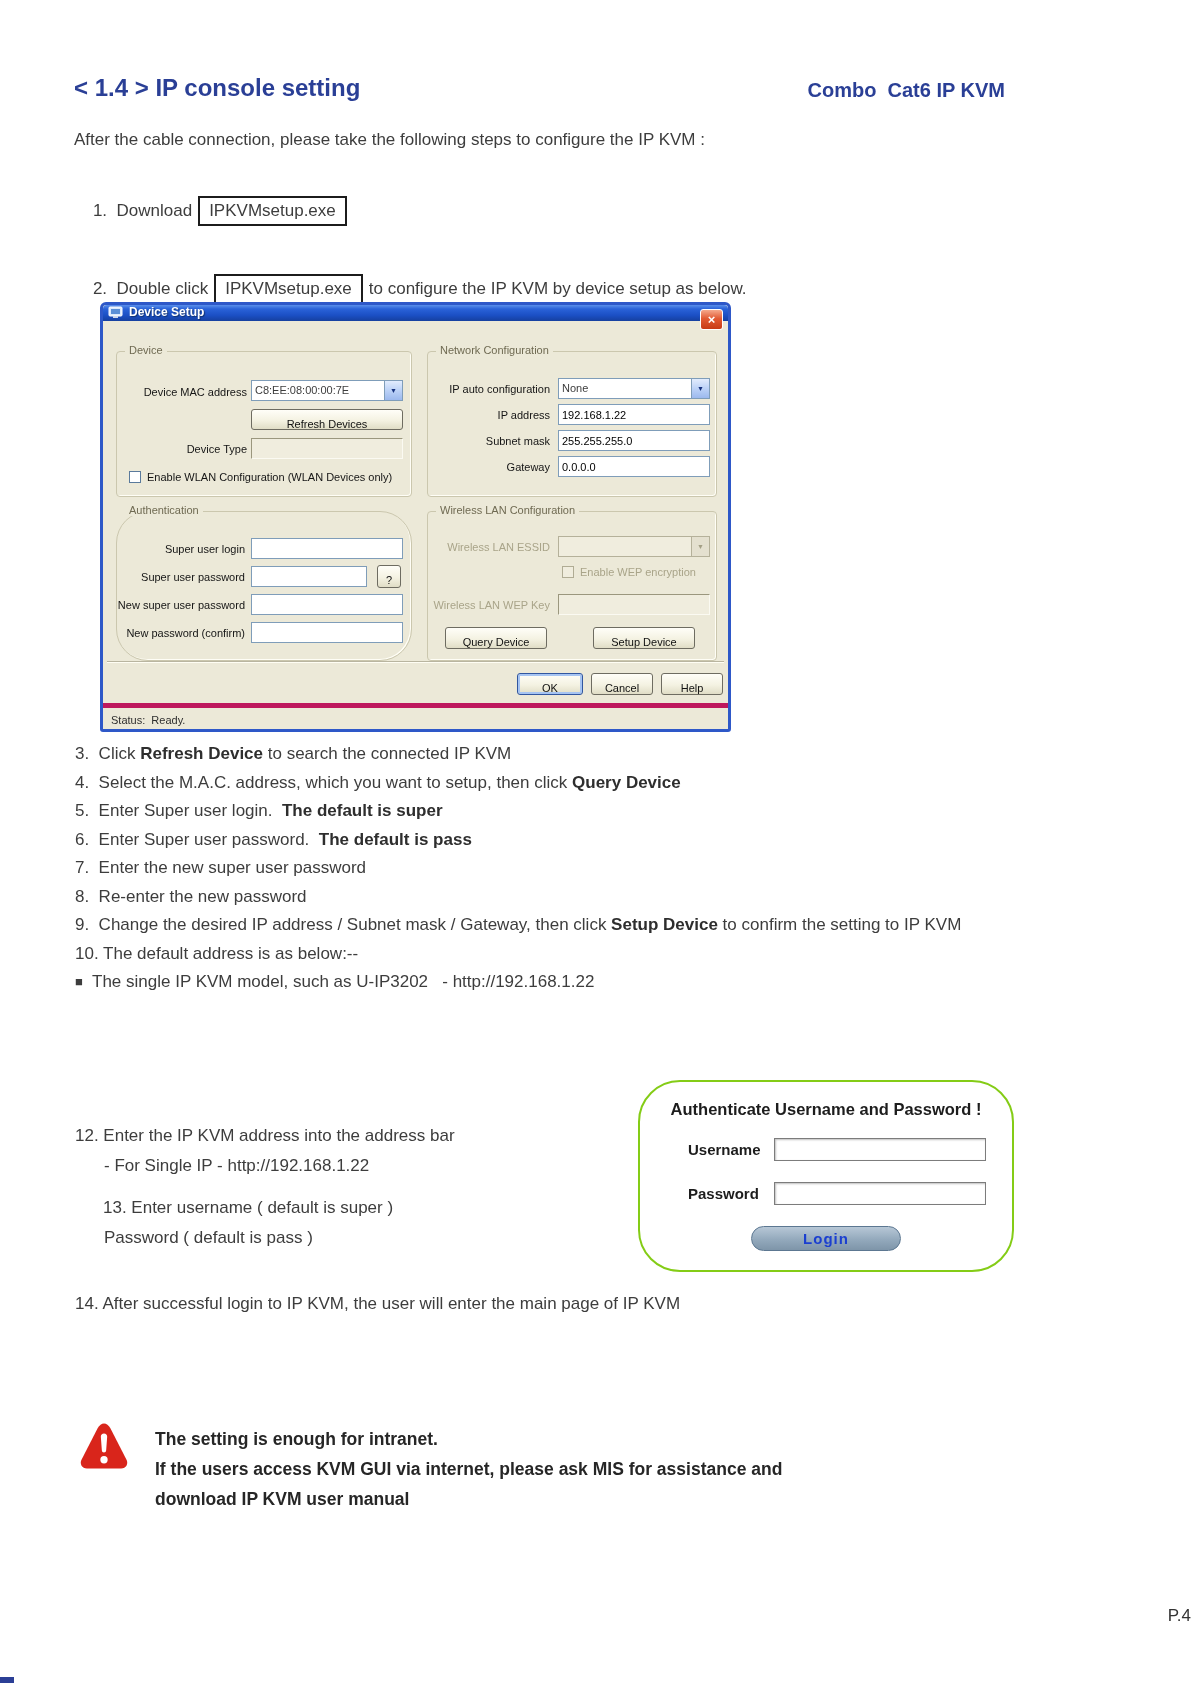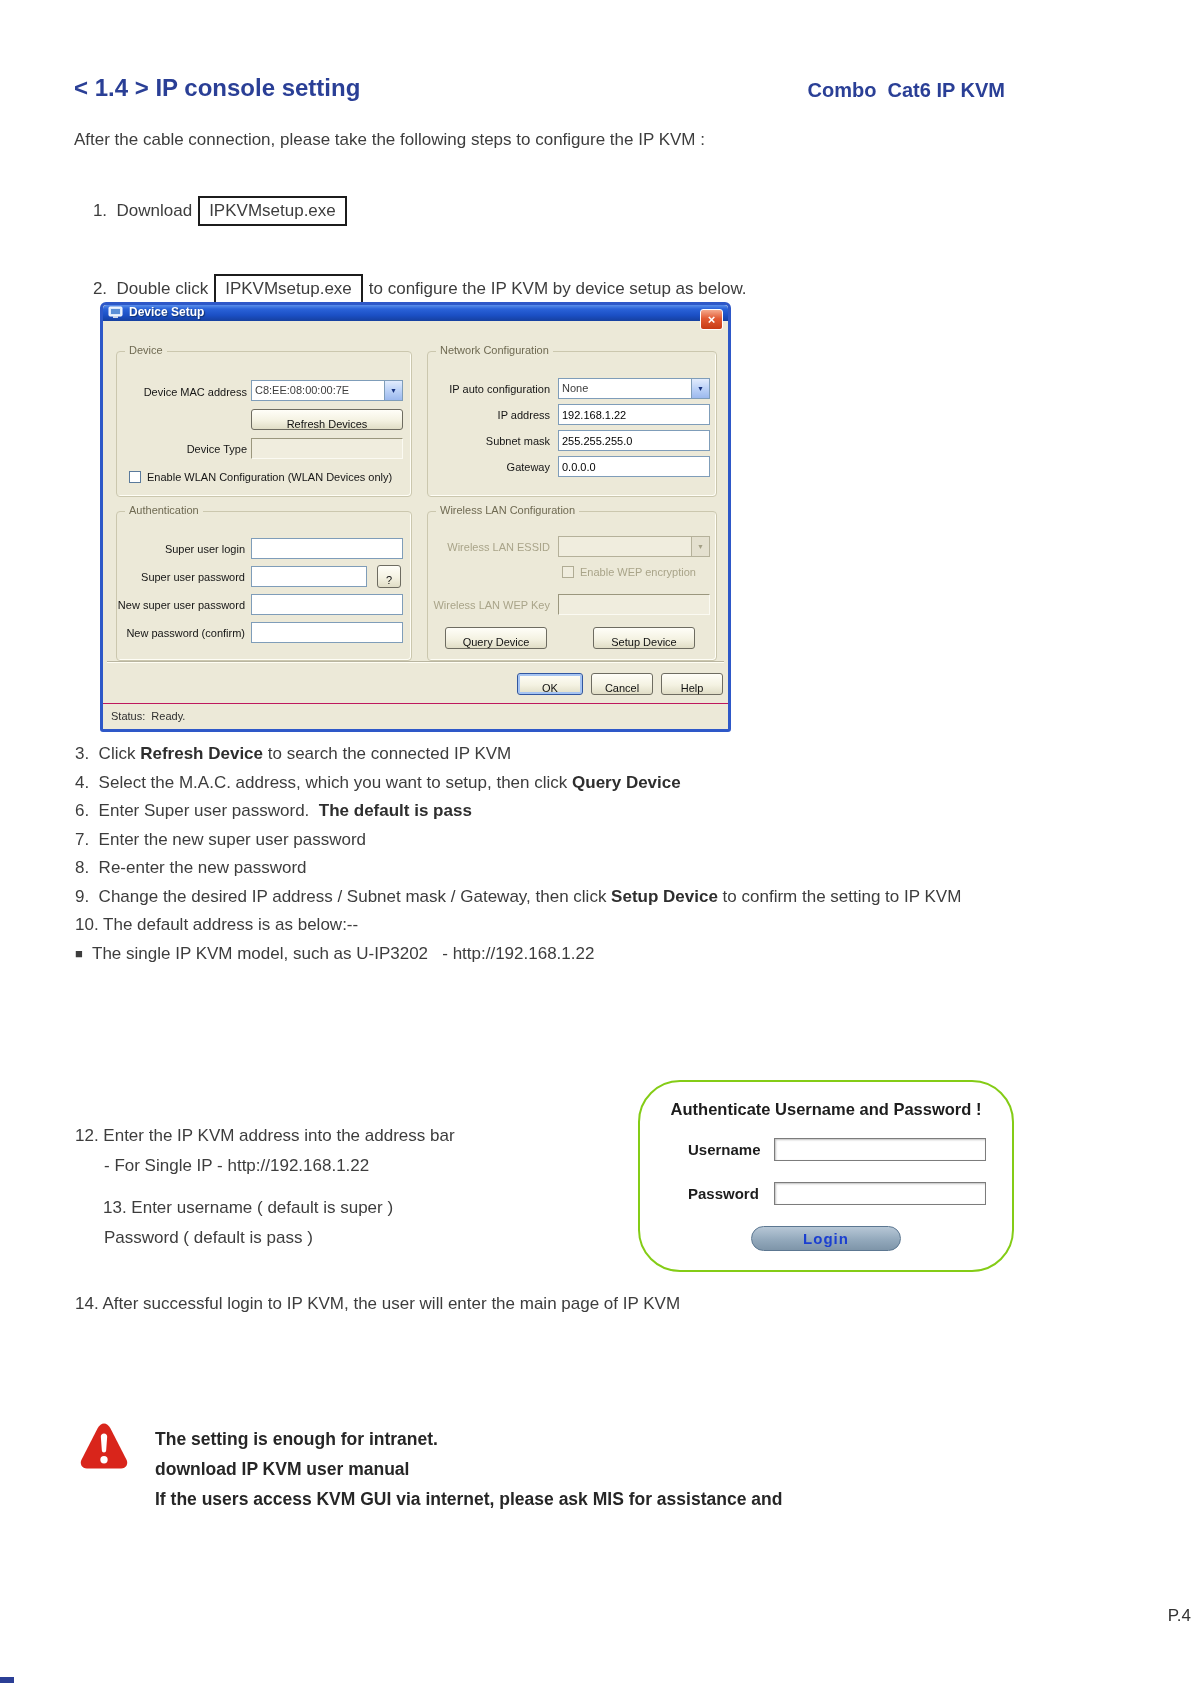--- a/index.html
+++ b/index.html
@@ -25,42 +25,42 @@
             display:flex;}
   .titletext{color:#fff;font-weight:bold;font-size:12px;margin-left:6px;text-shadow:1px 1px 1px #10306e;}
   .appicon{width:15px;height:15px;margin-left:5px;display:inline-block;}
   .closebtn{position:absolute;right:5px;top:4px;width:23px;height:21px;border-radius:3px;
             background:linear-gradient(180deg,#f5a98c 0%,#e25a33 45%,#c73a15 100%);
             border:1px solid #fff;color:#fff;font-weight:bold;font-size:13px;line-height:19px;text-align:center;box-sizing:border-box;}
   .grp{position:absolute;border:1px solid #cbc7ae;border-radius:4px;box-shadow:inset -1px -1px 0 #fffef6;}
   .cap{position:absolute;top:-8px;left:8px;background:#ece9d8;padding:0 4px;font-size:11px;color:#6f6a52;white-space:nowrap;}
   .g-dev{left:13px;top:46px;width:294px;height:144px;}
   .g-net{left:324px;top:46px;width:288px;height:144px;}
-  .g-auth{left:13px;top:206px;width:294px;height:148px;}
+  .g-auth{left:13px;top:206px;width:294px;height:148px;border-radius:32px;}
   .g-wifi{left:324px;top:206px;width:288px;height:148px;}
   .dlbl{position:absolute;font-size:11px;color:#151515;text-align:right;white-space:nowrap;}
   .dis{color:#a9a489 !important;}
   .dinput{position:absolute;background:#fff;border:1px solid #7f9db9;font-size:11px;box-sizing:border-box;
           font-family:"Liberation Sans", sans-serif;padding:0 3px;}
   .dinput.off{background:#f0edde;border-color:#9b977e #fbfaf2 #fbfaf2 #9b977e;}
   .combo{position:absolute;background:#fff;border:1px solid #7f9db9;display:flex;align-items:stretch;box-sizing:border-box;}
   .combo.off{background:#f0edde;border-color:#b5b19a;}
   .combo-val{flex:1;font-size:11px;padding:3px 0 0 3px;overflow:hidden;white-space:nowrap;}
   .combo-arrow{width:17px;background:linear-gradient(180deg,#e2ecfd 0%,#bcd2f7 50%,#9cb9ee 100%);
                border-left:1px solid #7f9db9;color:#16327e;font-size:7px;display:flex;align-items:center;justify-content:center;}
   .combo.off .combo-arrow{background:#e4e0cf;color:#a39f85;border-left-color:#b5b19a;}
   .xp-btn{position:absolute;background:linear-gradient(180deg,#fffef8 0%,#f4f2e2 55%,#e0ddc6 100%);
           border:1px solid #6e6c61;border-radius:3px;font-size:11px;color:#111;
           font-family:"Liberation Sans", sans-serif;box-sizing:border-box;padding:8px;}
   .xp-btn.focused{box-shadow:inset 0 0 0 2px #a6c4f2;border-color:#31569f;}
   .cb{position:absolute;width:12px;height:12px;background:#fff;border:1px solid #5a7a9c;box-sizing:border-box;}
   .cb.off{background:#f0edde;border-color:#b0ac94;}
   .cblbl{position:absolute;font-size:11px;color:#151515;white-space:nowrap;}
   .divider{position:absolute;left:4px;top:356px;width:617px;height:0;border-top:1px solid #b9b5a0;border-bottom:1px solid #fffef4;}
-  .statusbar{position:absolute;left:0;top:398px;width:625px;height:26px;border-top:1px solid #be185d;
+  .statusbar{position:absolute;left:0;top:398px;width:625px;height:26px;border-top:5px solid #be185d;
              font-size:11px;color:#2f2f2f;line-height:24px;padding-left:8px;box-sizing:border-box;}
 
   
   .mac-lbl{left:4px;top:34px;width:126px;}
   .mac-combo{left:134px;top:28px;width:152px;height:21px;}
   .refresh-btn{left:134px;top:57px;width:152px;height:21px;}
   .type-lbl{left:4px;top:91px;width:126px;}
   .type-input{left:134px;top:86px;width:152px;height:21px;}
   .wlan-cb{left:12px;top:119px;}
   .wlan-lbl{left:30px;top:119px;}
@@ -212,20 +212,21 @@
     <div class="divider"></div>
     <button class="xp-btn focused ok-btn">OK</button>
     <button class="xp-btn cancel-btn">Cancel</button>
     <button class="xp-btn help-btn">Help</button>
     <div class="statusbar pre">Status:  Ready.</div>
   </div>
 
   <div class="abs steps-310">
     <div class="line"><span>3.  Click </span><b>Refresh Device</b><span> to search the connected IP KVM</span></div>
     <div class="line"><span>4.  Select the M.A.C. address, which you want to setup, then click </span><b>Query Device</b><span></span></div>
+    <div class="line"><span>5.  Enter Super user login.  </span><b>The default is super</b><span></span></div>
     <div class="line"><span>6.  Enter Super user password.  </span><b>The default is pass</b><span></span></div>
     <div class="line"><span>7.  Enter the new super user password</span></div>
     <div class="line"><span>8.  Re-enter the new password</span></div>
     <div class="line"><span>9.  Change the desired IP address / Subnet mask / Gateway, then click </span><b>Setup Device</b><span> to confirm the setting to IP KVM</span></div>
     <div class="line"><span>10. The default address is as below:--</span></div>
     <div class="line"><span class="bullet-sq">■</span><span>  </span><span>The single IP KVM model, such as U-IP3202   - http://192.168.1.22</span></div>
   </div>
 
   <div class="abs stepline s12">12. Enter the IP KVM address into the address bar</div>
   <div class="abs stepline s12b">- For Single IP - http://192.168.1.22</div>
@@ -248,19 +249,19 @@
 
   <div class="abs warn-icon">
     <svg width="50" height="56" viewBox="0 0 60 64">
       <path d="M30 5 C33 5 35.5 7 37.5 10.5 L57 48.5 C59.5 53.5 56.5 59 50.5 59 L9.5 59 C3.5 59 0.5 53.5 3 48.5 L22.5 10.5 C24.5 7 27 5 30 5 Z" fill="#d9251b"></path>
       <path d="M30 17 C32.3 17 34 18.7 33.8 21 L32.6 37 C32.5 38.6 31.4 39.7 30 39.7 C28.6 39.7 27.5 38.6 27.4 37 L26.2 21 C26 18.7 27.7 17 30 17 Z" fill="#ffffff"></path>
       <circle cx="30" cy="48.5" r="4.4" fill="#ffffff"></circle>
     </svg>
   </div>
   <div class="abs warn-text">
     <div>The setting is enough for intranet.</div>
+    <div>If the users access KVM GUI via internet, please ask MIS for assistance and</div>
     <div>download IP KVM user manual</div>
-    <div>If the users access KVM GUI via internet, please ask MIS for assistance and</div>
   </div>
 
   <div class="abs pageno">P.4</div>
   <div class="abs corner-mark"></div>
 </div>
 
 </body></html>

